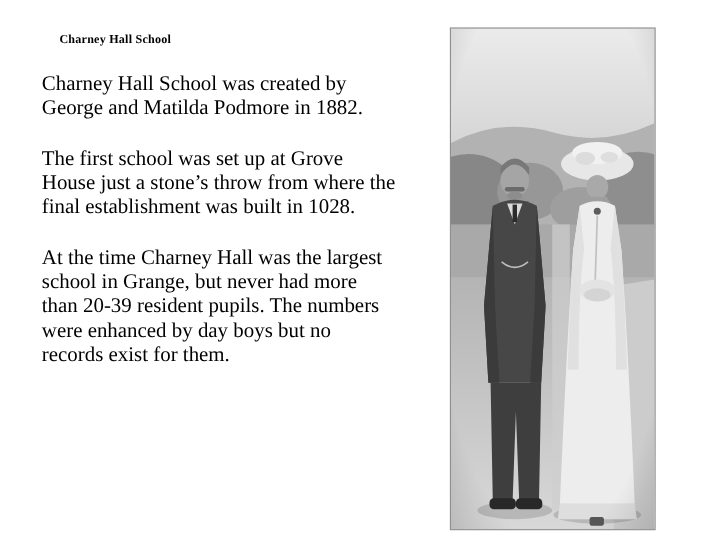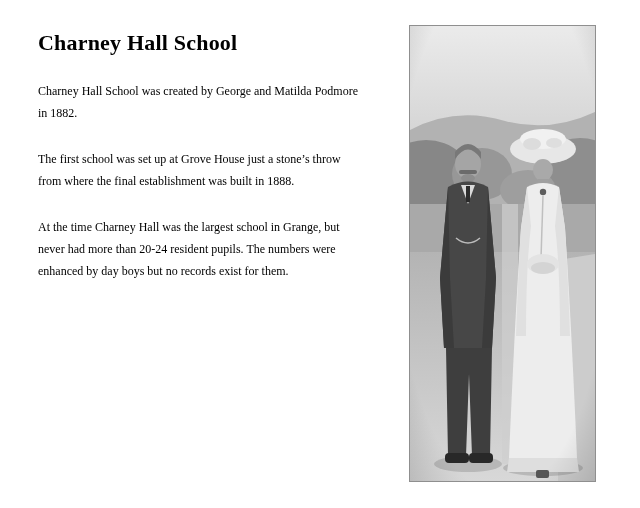--- a/index.html
+++ b/index.html
@@ -18,27 +18,27 @@
     inset: 0;
     background: #ffffff;
   }
   .text-col {
     position: absolute;
     left: 38px;
     top: 30px;
     width: 322px;
   }
   .title {
-    font-size: 22px;
+    font-size: 11px;
     font-weight: bold;
-    margin: 0 0 24px 0;
+    margin: 0 0 24px 16px;
     letter-spacing: 0.2px;
   }
   .para {
-    font-size: 12px;
+    font-size: 19px;
     line-height: 22px;
     margin: 0 0 24px 0;
   }
   .photo-frame {
     position: absolute;
     left: 409px;
     top: 25px;
     width: 187px;
     height: 457px;
     margin: 0;
@@ -49,22 +49,22 @@
   .photo-frame svg { display: block; }
 </style>
 </head>
 <body>
 
 <div class="page">
 
   <div class="text-col">
     <h1 class="title">Charney Hall School</h1>
     <p class="para">Charney Hall School was created by George and Matilda Podmore in 1882.</p>
-    <p class="para">The first school was set up at Grove House just a stone’s throw from where the final establishment was built in 1888.</p>
-    <p class="para">At the time Charney Hall was the largest school in Grange, but never had more than 20-24 resident pupils. The numbers were enhanced by day boys but no records exist for them.</p>
+    <p class="para">The first school was set up at Grove House just a stone’s throw from where the final establishment was built in 1028.</p>
+    <p class="para">At the time Charney Hall was the largest school in Grange, but never had more than 20-39 resident pupils. The numbers were enhanced by day boys but no records exist for them.</p>
   </div>
 
   <figure class="photo-frame">
     <svg width="185" height="455" viewBox="0 0 185 455" xmlns="http://www.w3.org/2000/svg" role="img">
       <defs>
         <linearGradient id="sky" x1="0" y1="0" x2="0" y2="1">
           <stop offset="0" stop-color="#ebebeb"></stop>
           <stop offset="1" stop-color="#c3c3c3"></stop>
         </linearGradient>
         <linearGradient id="ground" x1="0" y1="0" x2="0" y2="1">

